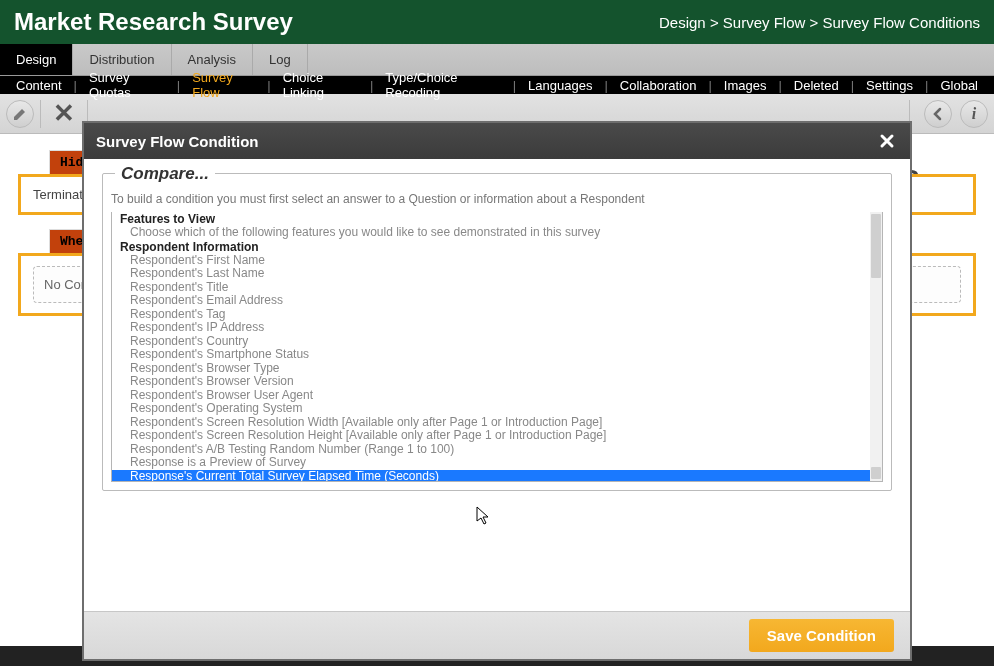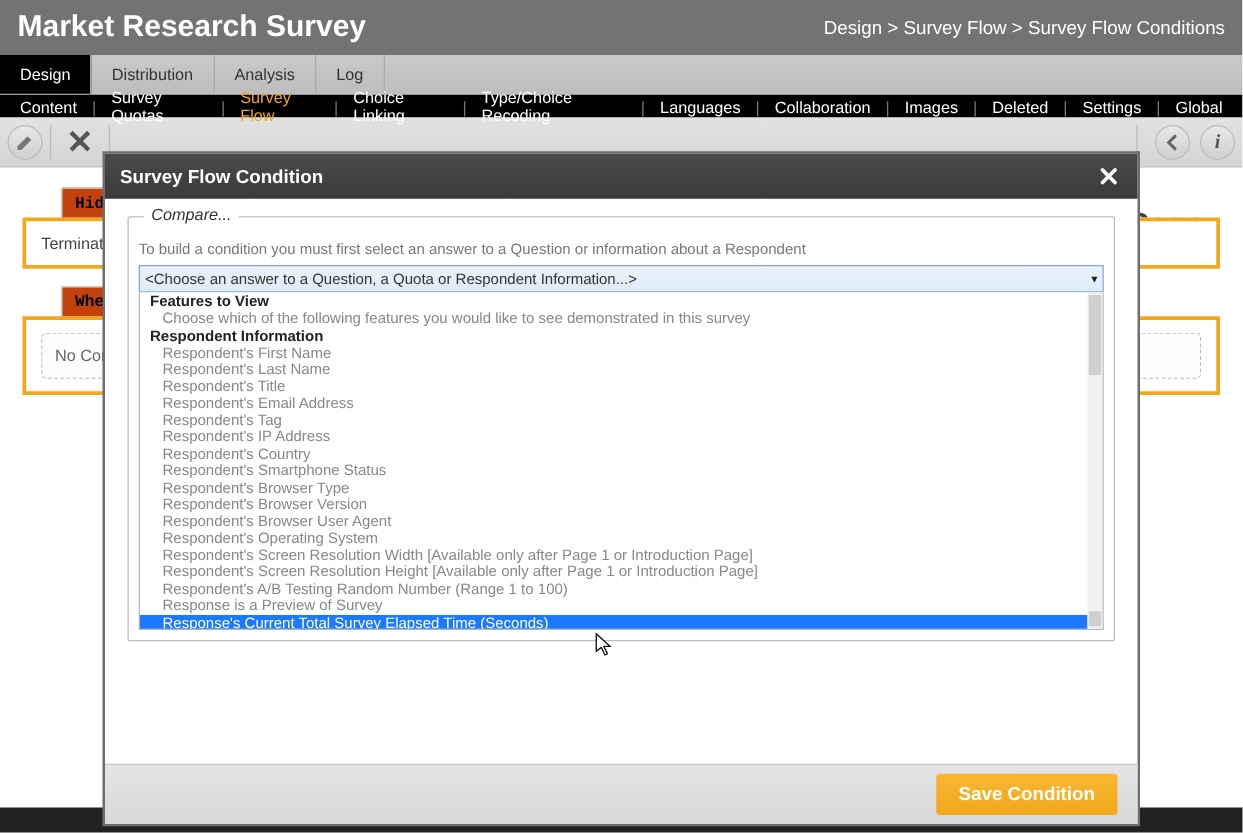--- a/index.html
+++ b/index.html
@@ -1,18 +1,18 @@
 <!DOCTYPE html>
 <html><head>
 <meta charset="utf-8">
 <style>
   * { box-sizing: border-box; margin: 0; padding: 0; }
   html, body { width: 994px; height: 666px; font-family: Arial, Helvetica, sans-serif; overflow: hidden; background: #fff; }
 
-  .top-banner { height: 44px; background: #737373; display: flex; align-items: center; justify-content: space-between; padding: 0 14px; }
+  .top-banner { height: 44px; background: #14532d; display: flex; align-items: center; justify-content: space-between; padding: 0 14px; }
   .top-banner .title { color: #fff; font-size: 24px; font-weight: bold; }
   .top-banner .breadcrumb { color: #fff; font-size: 15px; }
 
   .tabs-bar { height: 32px; background: linear-gradient(#c9c9c9,#bdbdbd); border-bottom: 1px solid #999; display: flex; align-items: stretch; }
   .tabs-bar .tab { padding: 0 16px; display: flex; align-items: center; font-size: 13px; color: #333; cursor: pointer; border-right: 1px solid #aaa; }
   .tabs-bar .tab.active { background: #000; color: #fff; }
 
   .sub-bar { height: 18px; background: #000; display: flex; align-items: center; padding: 0 12px; font-size: 13px; }
   .sub-item { color: #fff; padding: 0 4px; cursor: pointer; }
   .sub-sep { color: #777; padding: 0 8px; }
@@ -32,21 +32,21 @@
 
   .bottom-bar { position:absolute; bottom:0; left:0; right:0; height:20px; background:#222; }
 
   
   .modal-overlay { position: absolute; left:0; top:0; right:0; bottom:0;padding-left:20px; }
   .modal { position:absolute; left:84px; top:123px; width:826px; height:536px; background:#fff; box-shadow: 0 0 0 2px #6e6e6e; display:flex; flex-direction:column; }
   .modal-title { height:36px; background: linear-gradient(#4a4a4a,#3b3b3b); color:#fff; display:flex; align-items:center; padding:0 12px; font-size:15px; font-weight:bold; }
   .modal-close { margin-left:auto; width:22px; height:22px; display:flex; align-items:center; justify-content:center; color:#fff; font-weight:bold; cursor:pointer; }
   .modal-body { flex:1; padding: 14px 18px 10px 18px; position:relative; overflow:hidden; }
   .fieldset { border:1px solid #bbb; border-radius:2px; padding:10px 8px 8px 8px; position:relative; }
-  .fieldset .legend { position:absolute; top:-10px; left:12px; background:#fff; padding:0 6px; font-weight:normal; font-size:13px; font-style:italic; color:#333;}
+  .fieldset .legend { position:absolute; top:-10px; left:12px; background:#fff; padding:0 6px; font-weight:bold; font-size:17px; font-style:italic; color:#333;}
   .hint { font-size:12px; color:#777; margin: 8px 0 6px 0;}
   .select-fake { height:22px; border:1px solid #85a8cf; background: linear-gradient(#e9f2fb,#deecf7); font-size:12px; color:#333; display:flex; align-items:center; padding:0 4px; cursor:pointer; }
   .select-fake .arrow { margin-left:auto; font-size:10px; color:#222; }
   .dropdown-list { border:1px solid #b5b5b5; border-top:none; background:#fff; height:270px; overflow:hidden; position:relative; font-size:12px; }
   .dd-scroll { position:absolute; top:0; left:0; right:12px; bottom:0; }
   .dd-item { padding:0 10px 0 18px; height:13.5px; line-height:13.5px; color:#888; cursor:pointer; white-space:nowrap; overflow:hidden; text-overflow:ellipsis;}
   .dd-group { padding:0 8px; height:14px; line-height:14px; font-weight:bold; color:#222; }
   .dd-item.sel { background:#1a79ff; color:#fff; }
   .dd-scrollbar { position:absolute; top:0; right:0; width:12px; bottom:0; background:#f1f1f1; }
   .dd-thumb { position:absolute; top:2px; left:1px; right:1px; height:64px; background:#cfcfcf; border-radius:1px; }
@@ -141,24 +141,20 @@
       <span class="modal-close">
         <svg width="16" height="16" viewBox="0 0 16 16">
             <path d="M3 3 L13 13 M13 3 L3 13" stroke="#fff" stroke-width="3" stroke-linecap="round"></path>
           </svg>
       </span>
     </div>
     <div class="modal-body">
       <div class="fieldset">
         <div class="legend">Compare...</div>
         <div class="hint">To build a condition you must first select an answer to a Question or information about a Respondent</div>
-        <div class="select-fake">
-          <span>&lt;Choose an answer to a Question, a Quota or Respondent Information...&gt;</span>
-          <span class="arrow">▾</span>
-        </div>
         <div class="dropdown-list">
           <div class="dd-scroll" id="dd-scroll">
               <div class="dd-group">Features to View</div>
               <div class="dd-item">Choose which of the following features you would like to see demonstrated in this survey</div>
               <div class="dd-group">Respondent Information</div>
               <div class="dd-item">Respondent's First Name</div>
               <div class="dd-item">Respondent's Last Name</div>
               <div class="dd-item">Respondent's Title</div>
               <div class="dd-item">Respondent's Email Address</div>
               <div class="dd-item">Respondent's Tag</div>

